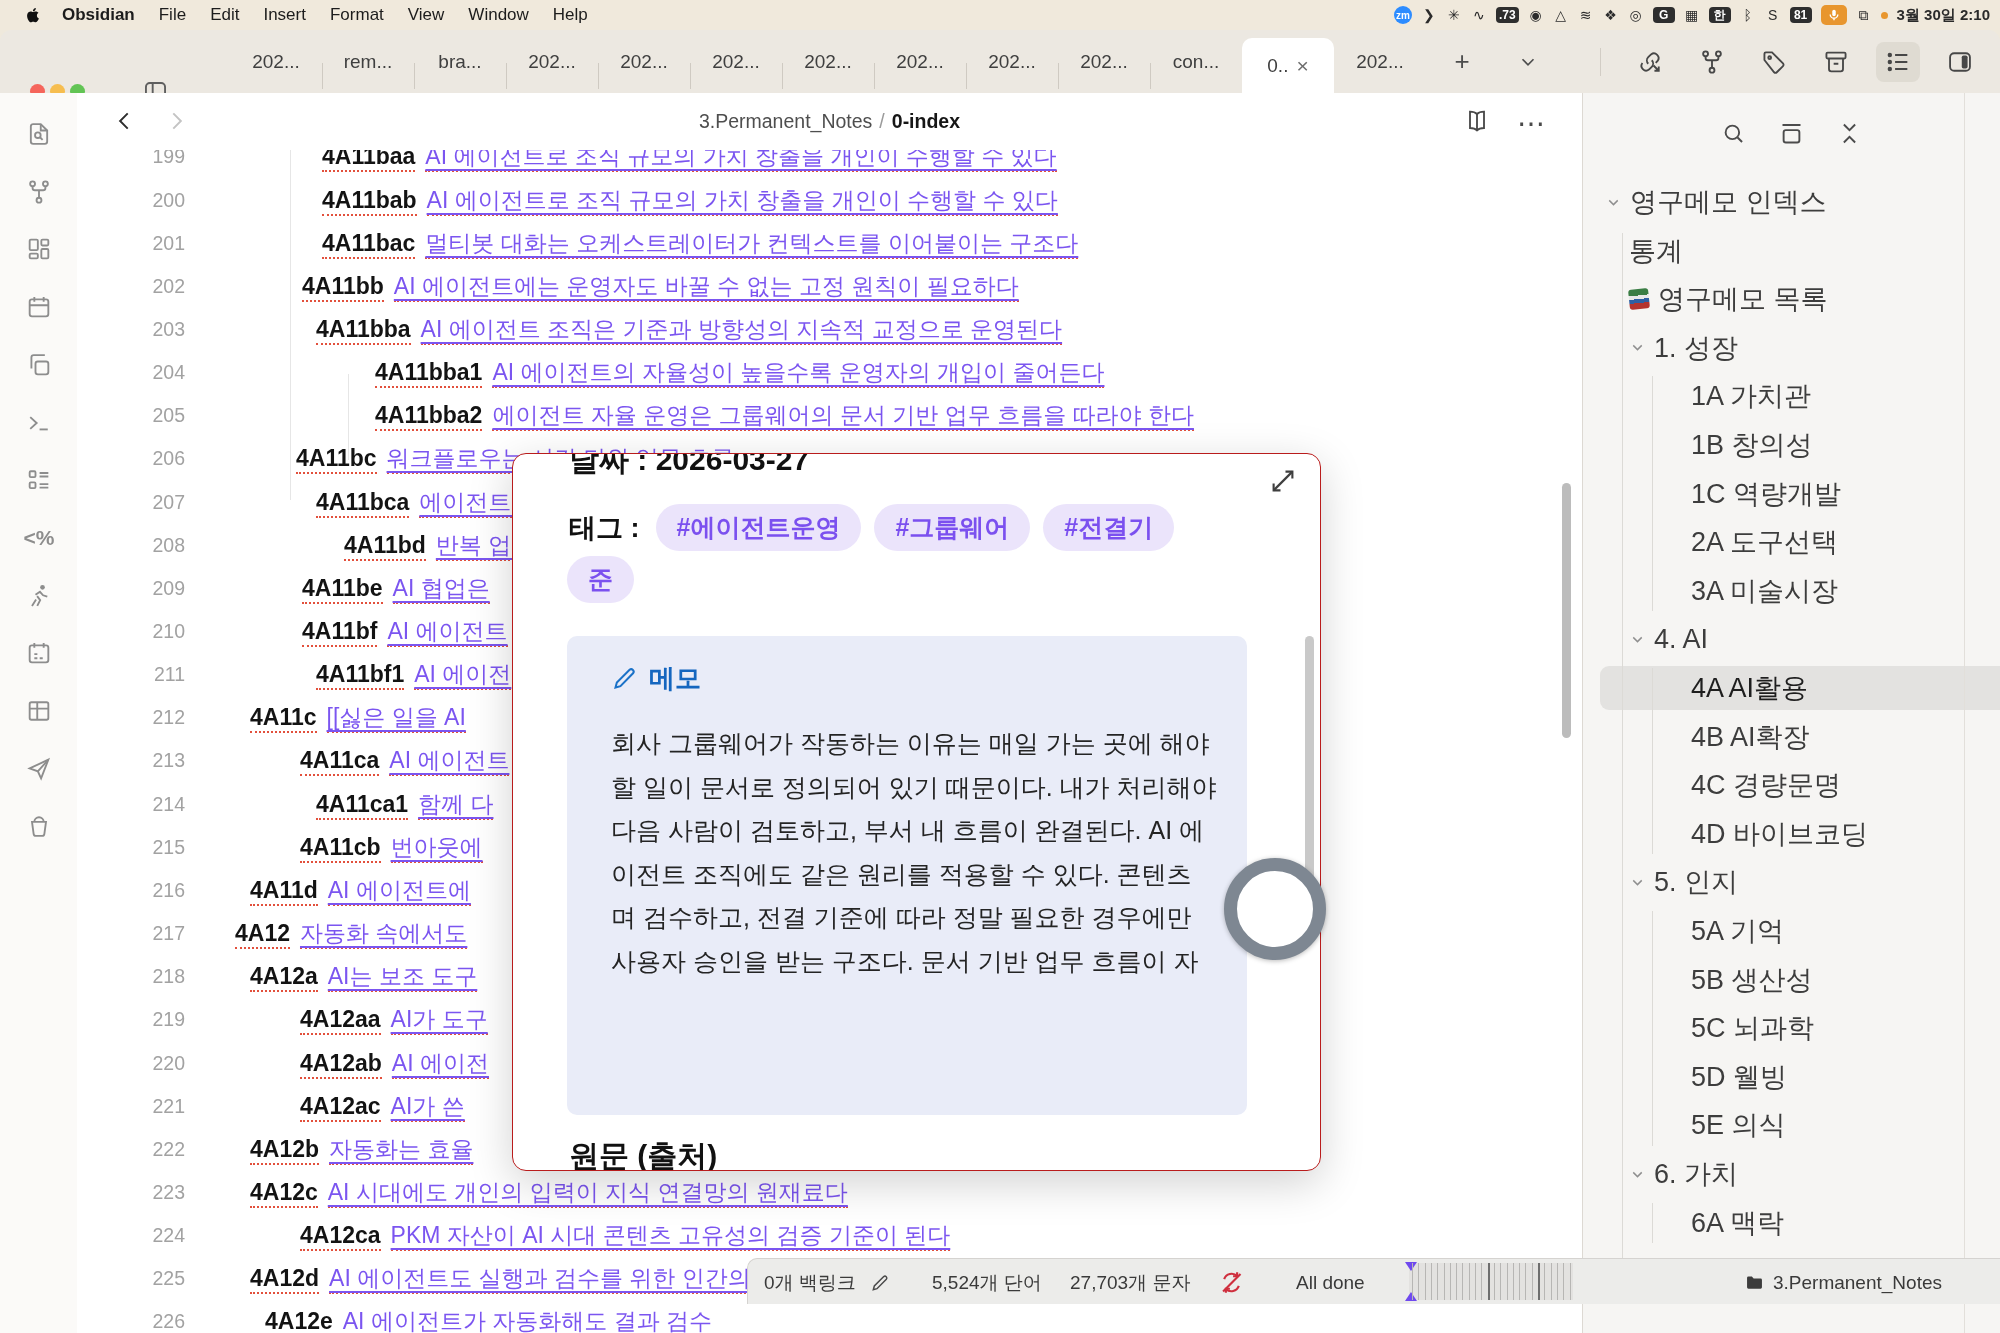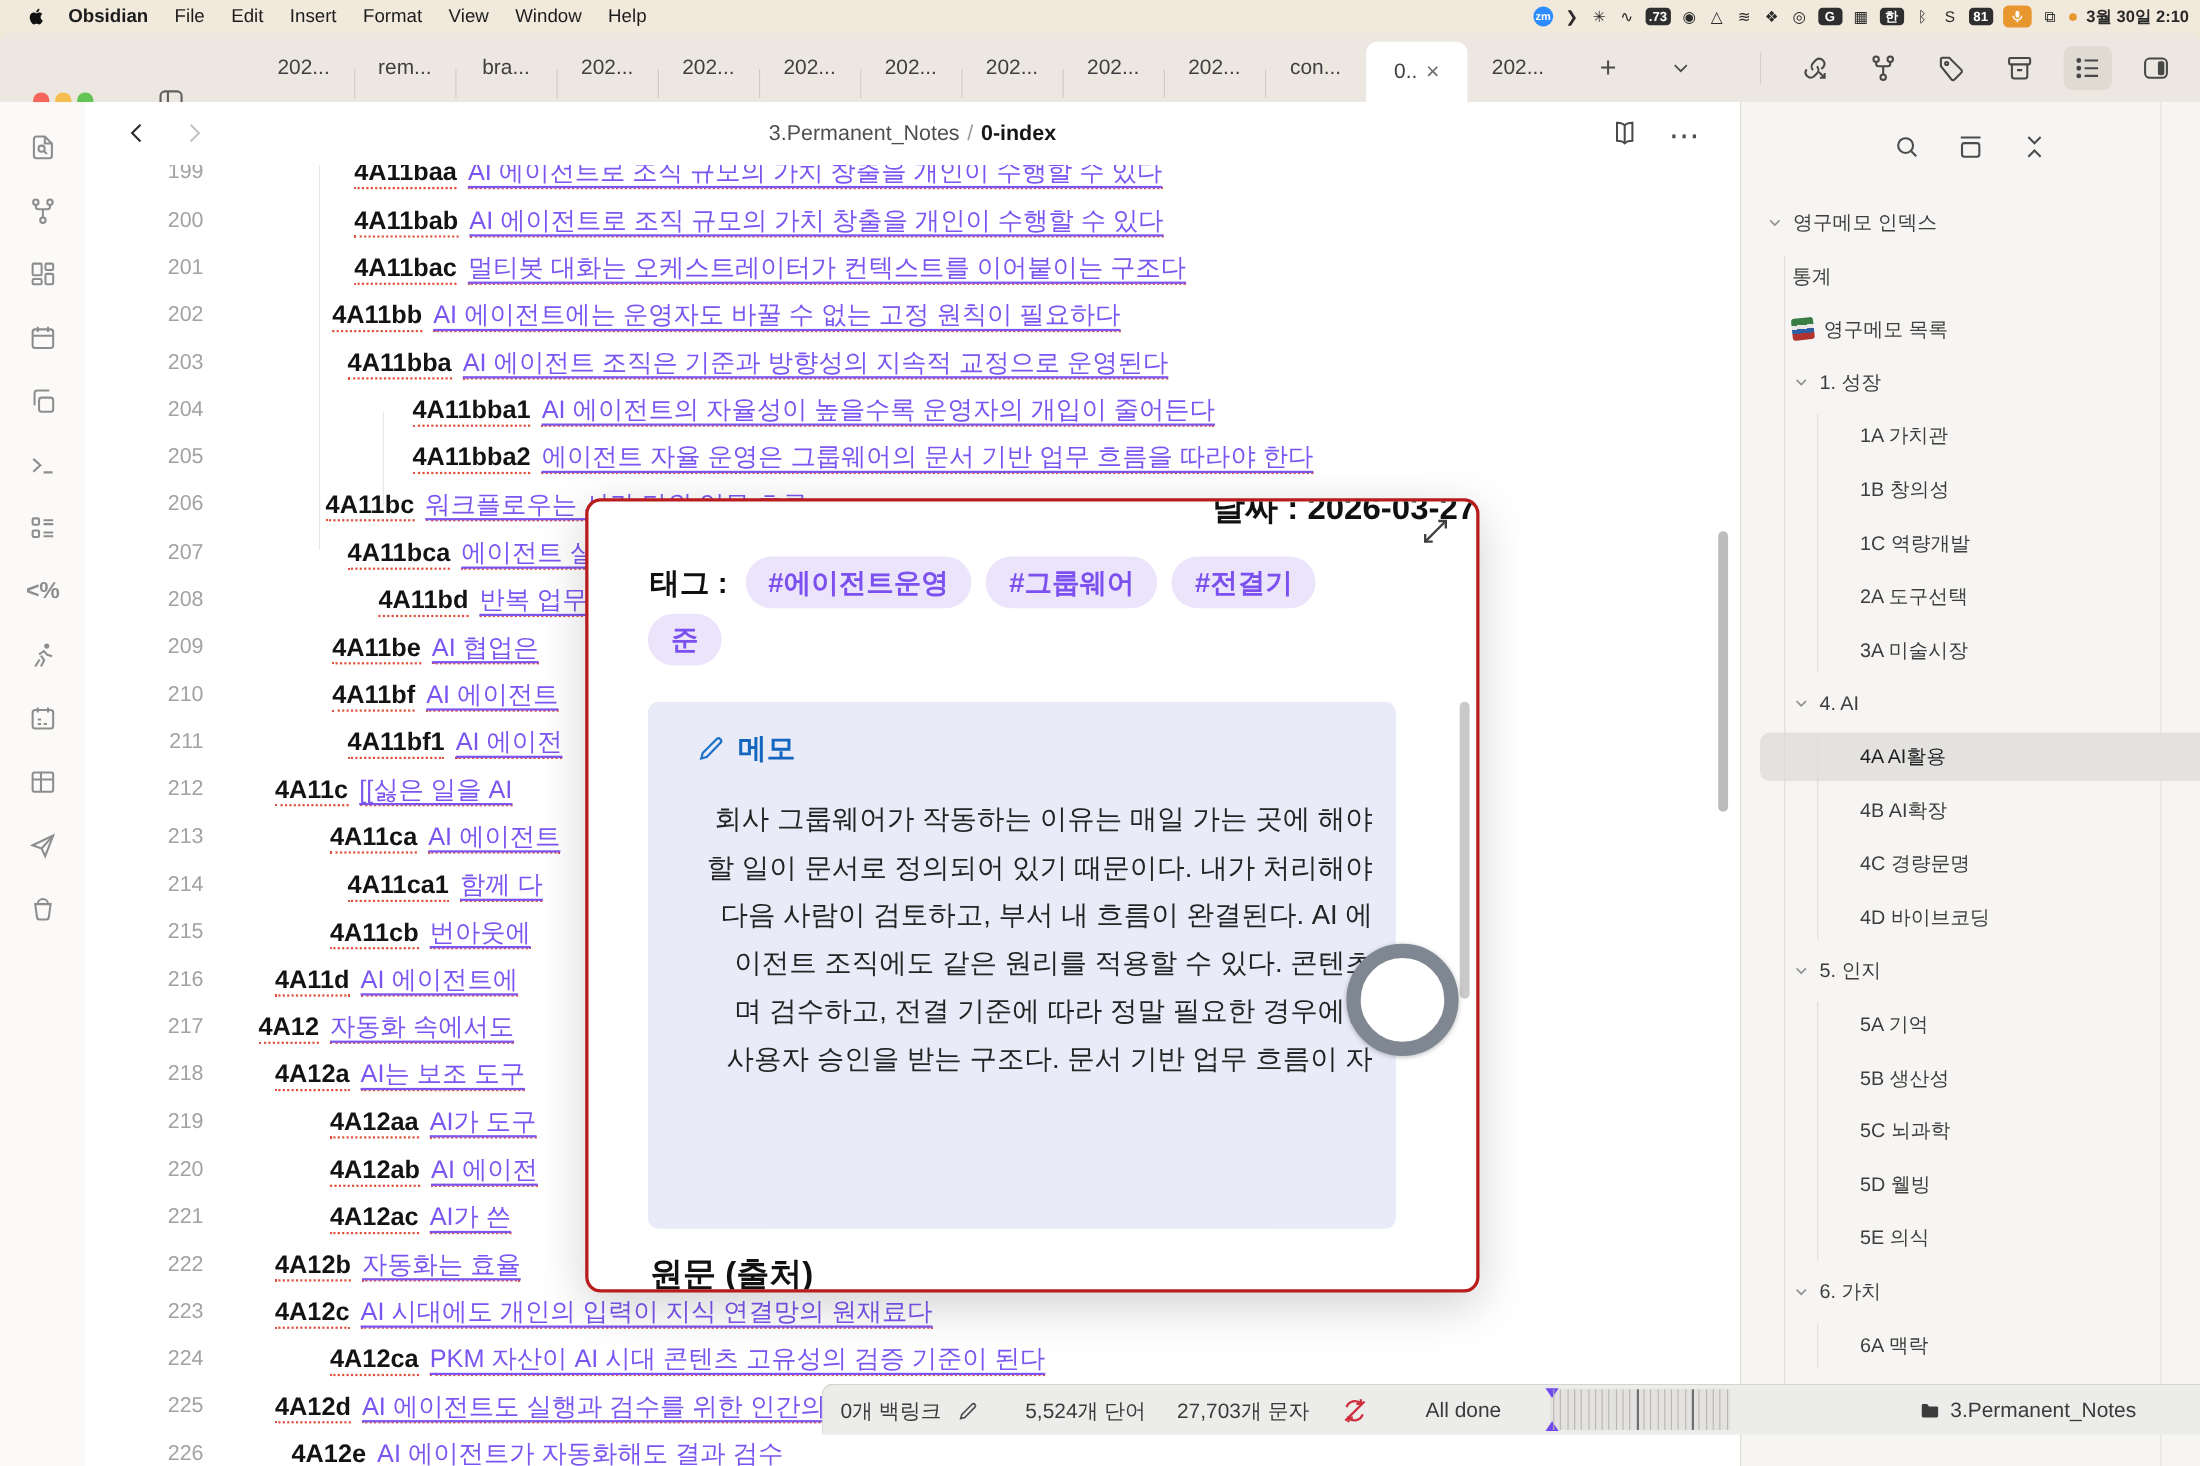--- a/index.html
+++ b/index.html
@@ -49,22 +49,22 @@
   .ed-body{position:absolute;left:0;top:57px;width:1505px;height:1183px;overflow:hidden;}
   .row{position:absolute;left:0;width:1505px;height:43.15px;line-height:43.15px;white-space:nowrap;font-size:23px;}
   .lnum{position:absolute;left:0;top:0;width:108px;text-align:right;color:#a2a2a2;font-size:19.5px;}
   .ntext{position:absolute;top:0;}
   .nid{font-weight:700;color:#131313;border-bottom:2.5px dotted #e2503c;padding-bottom:1px;}
   .nlink{color:#7b55f0;margin-left:10px;text-decoration:underline;text-decoration-thickness:1.5px;
          text-underline-offset:5px;border-bottom:2.5px dotted #e2503c;padding-bottom:1px;}
   .iguide{position:absolute;width:1px;background:#e6e6e6;}
   .ed-scroll{position:absolute;left:1485px;top:390px;width:9px;height:255px;background:#bcbcbc;border-radius:5px;}
   
-  .popup{position:absolute;left:532px;top:453px;width:807px;height:716px;background:#fff;z-index:40;
-         border:3px solid #b91c1c;border-radius:14px;box-shadow:0 12px 44px rgba(0,0,0,.18);overflow:hidden;text-align:right;}
+  .popup{position:absolute;left:512px;top:453px;width:807px;height:716px;background:#fff;z-index:40;
+         border:1px solid #b91c1c;border-radius:14px;box-shadow:0 12px 44px rgba(0,0,0,.18);overflow:hidden;}
   .pop-date{margin:-14px 0 0 56px;font-size:30px;font-weight:700;color:#111;}
   .pop-expand{position:absolute;right:22px;top:12px;color:#3f3f3f;}
   .tagrow{position:absolute;left:56px;top:50px;display:flex;align-items:center;gap:13px;}
   .taglabel{font-size:27px;font-weight:700;color:#111;margin-right:3px;}
   .pill{background:#ebe4fb;color:#7b50ef;font-size:25px;font-weight:600;padding:7px 21px;border-radius:26px;white-space:nowrap;}
   .wrappill{position:absolute;left:54px;top:102px;}
   .memo{position:absolute;left:54px;top:182px;width:680px;height:479px;background:#e9ecf8;border-radius:10px;}
   .memo-title{position:absolute;left:44px;top:25px;display:flex;align-items:center;gap:11px;
               color:#1566bf;font-size:26px;font-weight:700;}
   .memo-body{position:absolute;left:44px;top:86px;width:615px;font-size:25px;line-height:43.5px;color:#242424;}
@@ -72,21 +72,21 @@
   .pop-scroll{position:absolute;left:792px;top:182px;width:9px;height:270px;background:#c9c9c9;border-radius:5px;}
   
   .ring{position:absolute;left:1224px;top:858px;width:76px;height:76px;border-radius:50%;
         border:13px solid #7e8792;background:#fff;z-index:50;box-shadow:0 1px 5px rgba(0,0,0,.28);}
   
   .rsidebar{position:absolute;left:1582px;top:0;width:418px;height:1240px;background:#f6f5f3;border-left:1px solid #ddd9d3;}
   .rs-edge{position:absolute;left:381px;top:0;width:1px;height:1240px;background:#e2dfda;}
   .rs-icons{position:absolute;left:0;top:22px;width:418px;height:36px;}
   .rs-ico{position:absolute;top:0;width:36px;height:36px;display:flex;align-items:center;justify-content:center;color:#4c4c4c;}
   .tree{position:absolute;left:0;top:0;width:418px;}
-  .titem{position:absolute;height:44px;display:flex;align-items:center;font-size:18px;color:#3d3d3d;white-space:nowrap;}
+  .titem{position:absolute;height:44px;display:flex;align-items:center;font-size:27px;color:#3d3d3d;white-space:nowrap;}
   .titem.sel{background:#e3e2e0;border-radius:9px;left:17px;width:363px;font-weight:500;color:#1e1e1e;}
   .tchev{display:inline-flex;color:#8f8f8f;margin-right:8px;}
   .books{display:inline-block;width:20px;height:20px;margin-right:9px;border-radius:3px;transform:rotate(-6deg);
          background:linear-gradient(180deg,#3a7d44 0 32%,#e8e8e8 32% 50%,#2e5fa3 50% 70%,#b3342f 70% 100%);}
   .tguide{position:absolute;width:1px;background:#dcdad6;}
   
   .statusbar{position:absolute;left:747px;top:1258px;width:1253px;height:45px;background:#ececea;
              border:1px solid #d5d3d0;border-right:none;border-bottom:none;border-radius:10px 0 0 0;z-index:60;
              font-size:19px;color:#3a3a3a;}
   .sb-item{position:absolute;top:0;height:47px;display:flex;align-items:center;gap:8px;}

